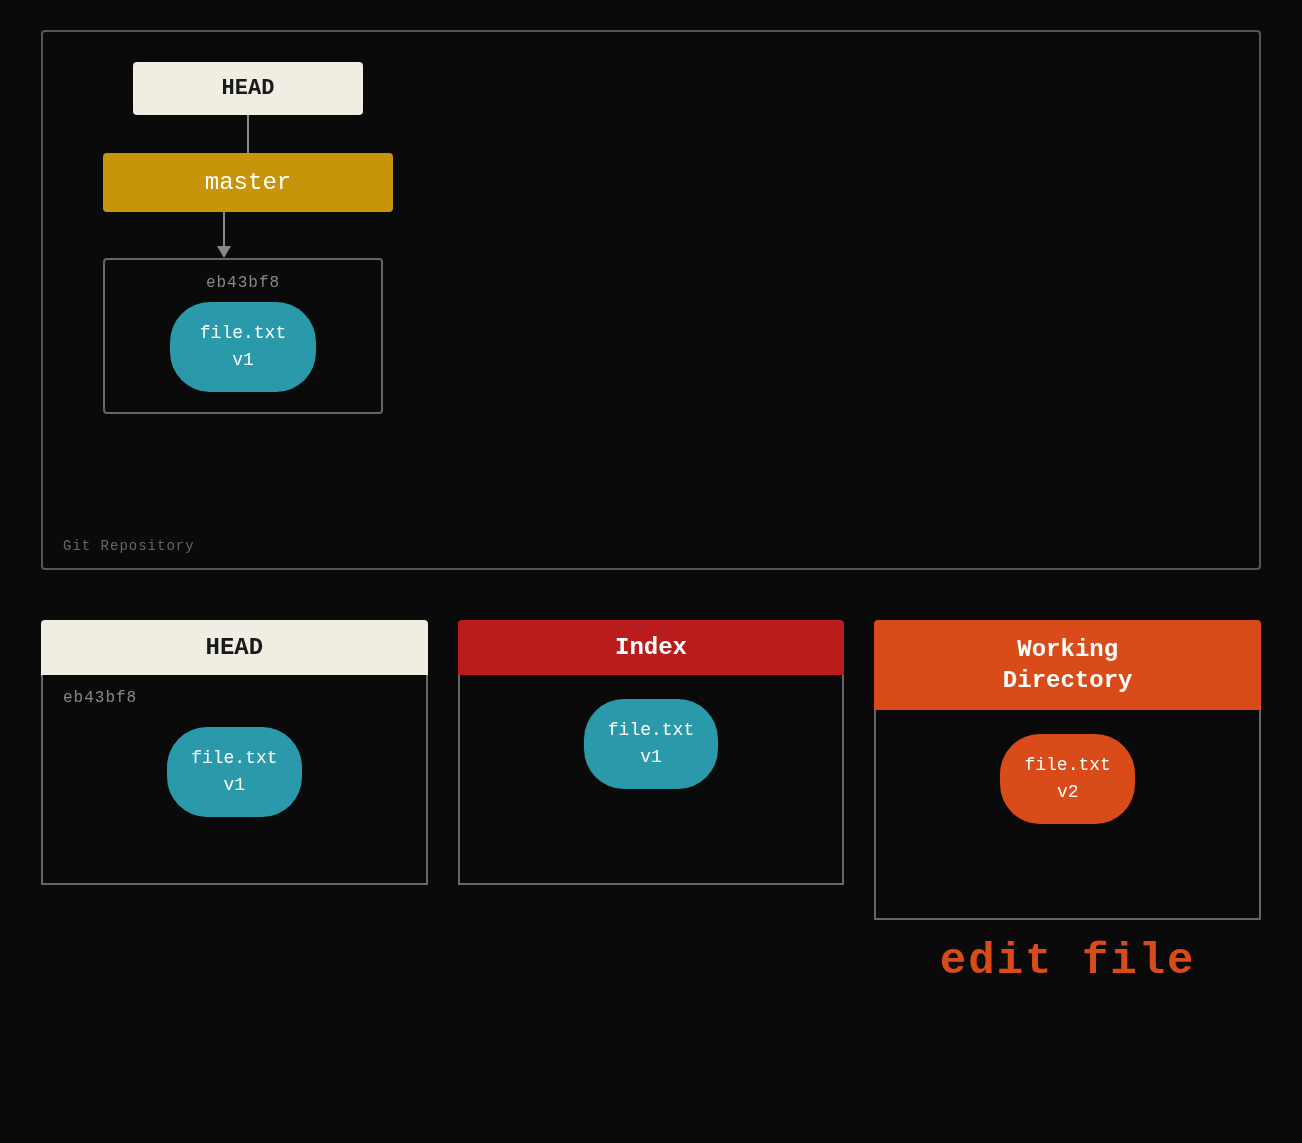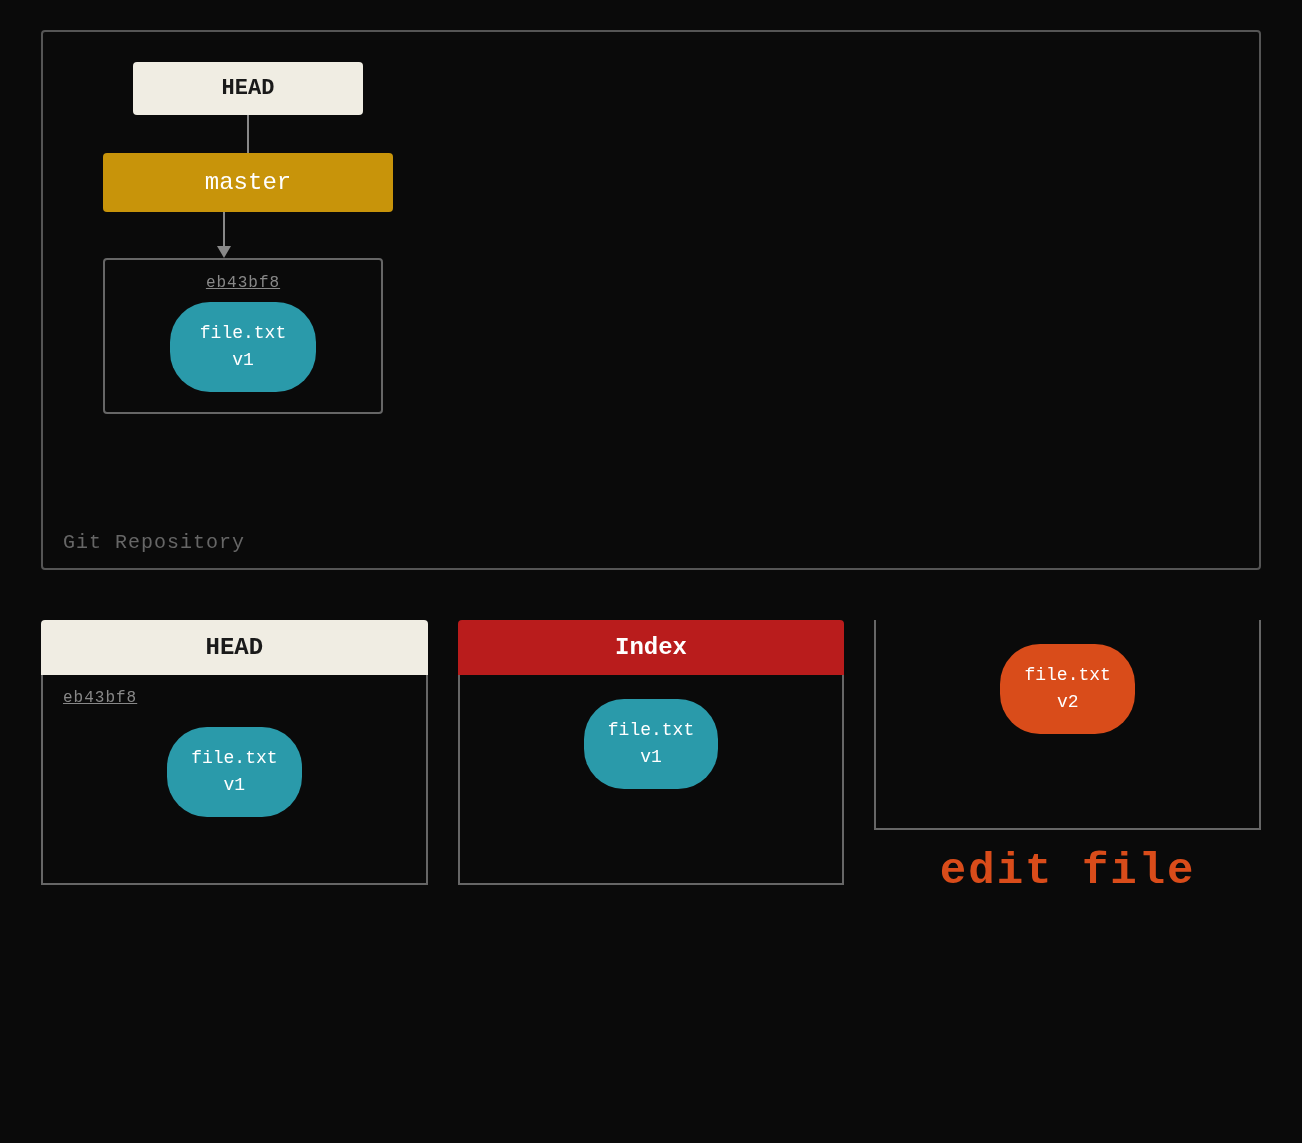--- a/index.html
+++ b/index.html
@@ -27,21 +27,21 @@
       position: relative;
       margin-bottom: 50px;
       height: 540px;
     }
 
     .git-repo-label {
       position: absolute;
       bottom: 14px;
       left: 20px;
       color: #666;
-      font-size: 20px;
+      font-size: 14px;
       letter-spacing: 1px;
     }
 
     
     .head-box {
       width: 230px;
       padding: 14px 20px;
       background: #f0ede3;
       border: none;
       border-radius: 4px;
@@ -75,21 +75,20 @@
       display: flex;
       flex-direction: column;
       align-items: center;
     }
 
     .commit-hash {
       color: #888;
       font-size: 16px;
       margin-bottom: 10px;
       letter-spacing: 1px;
-      text-decoration: underline;
     }
 
     .file-blob {
       background: #2a9aaa;
       border-radius: 40px;
       padding: 18px 30px;
       text-align: center;
       color: #fff;
       font-size: 18px;
       line-height: 1.5;
@@ -253,20 +252,23 @@
     </div>
     <div class="col-body">
       <div class="file-blob-teal">
         <span>file.txt</span><br>
         <span>v1</span>
       </div>
     </div>
   </div>
 
   <div class="col">
+    <div class="col-header workdir-header">
+      Working<br>Directory
+    </div>
     <div class="col-body">
       <div class="file-blob-orange">
         <span>file.txt</span><br>
         <span>v2</span>
       </div>
     </div>
     <div class="edit-file-label">edit file</div>
   </div>
 
 </div>

